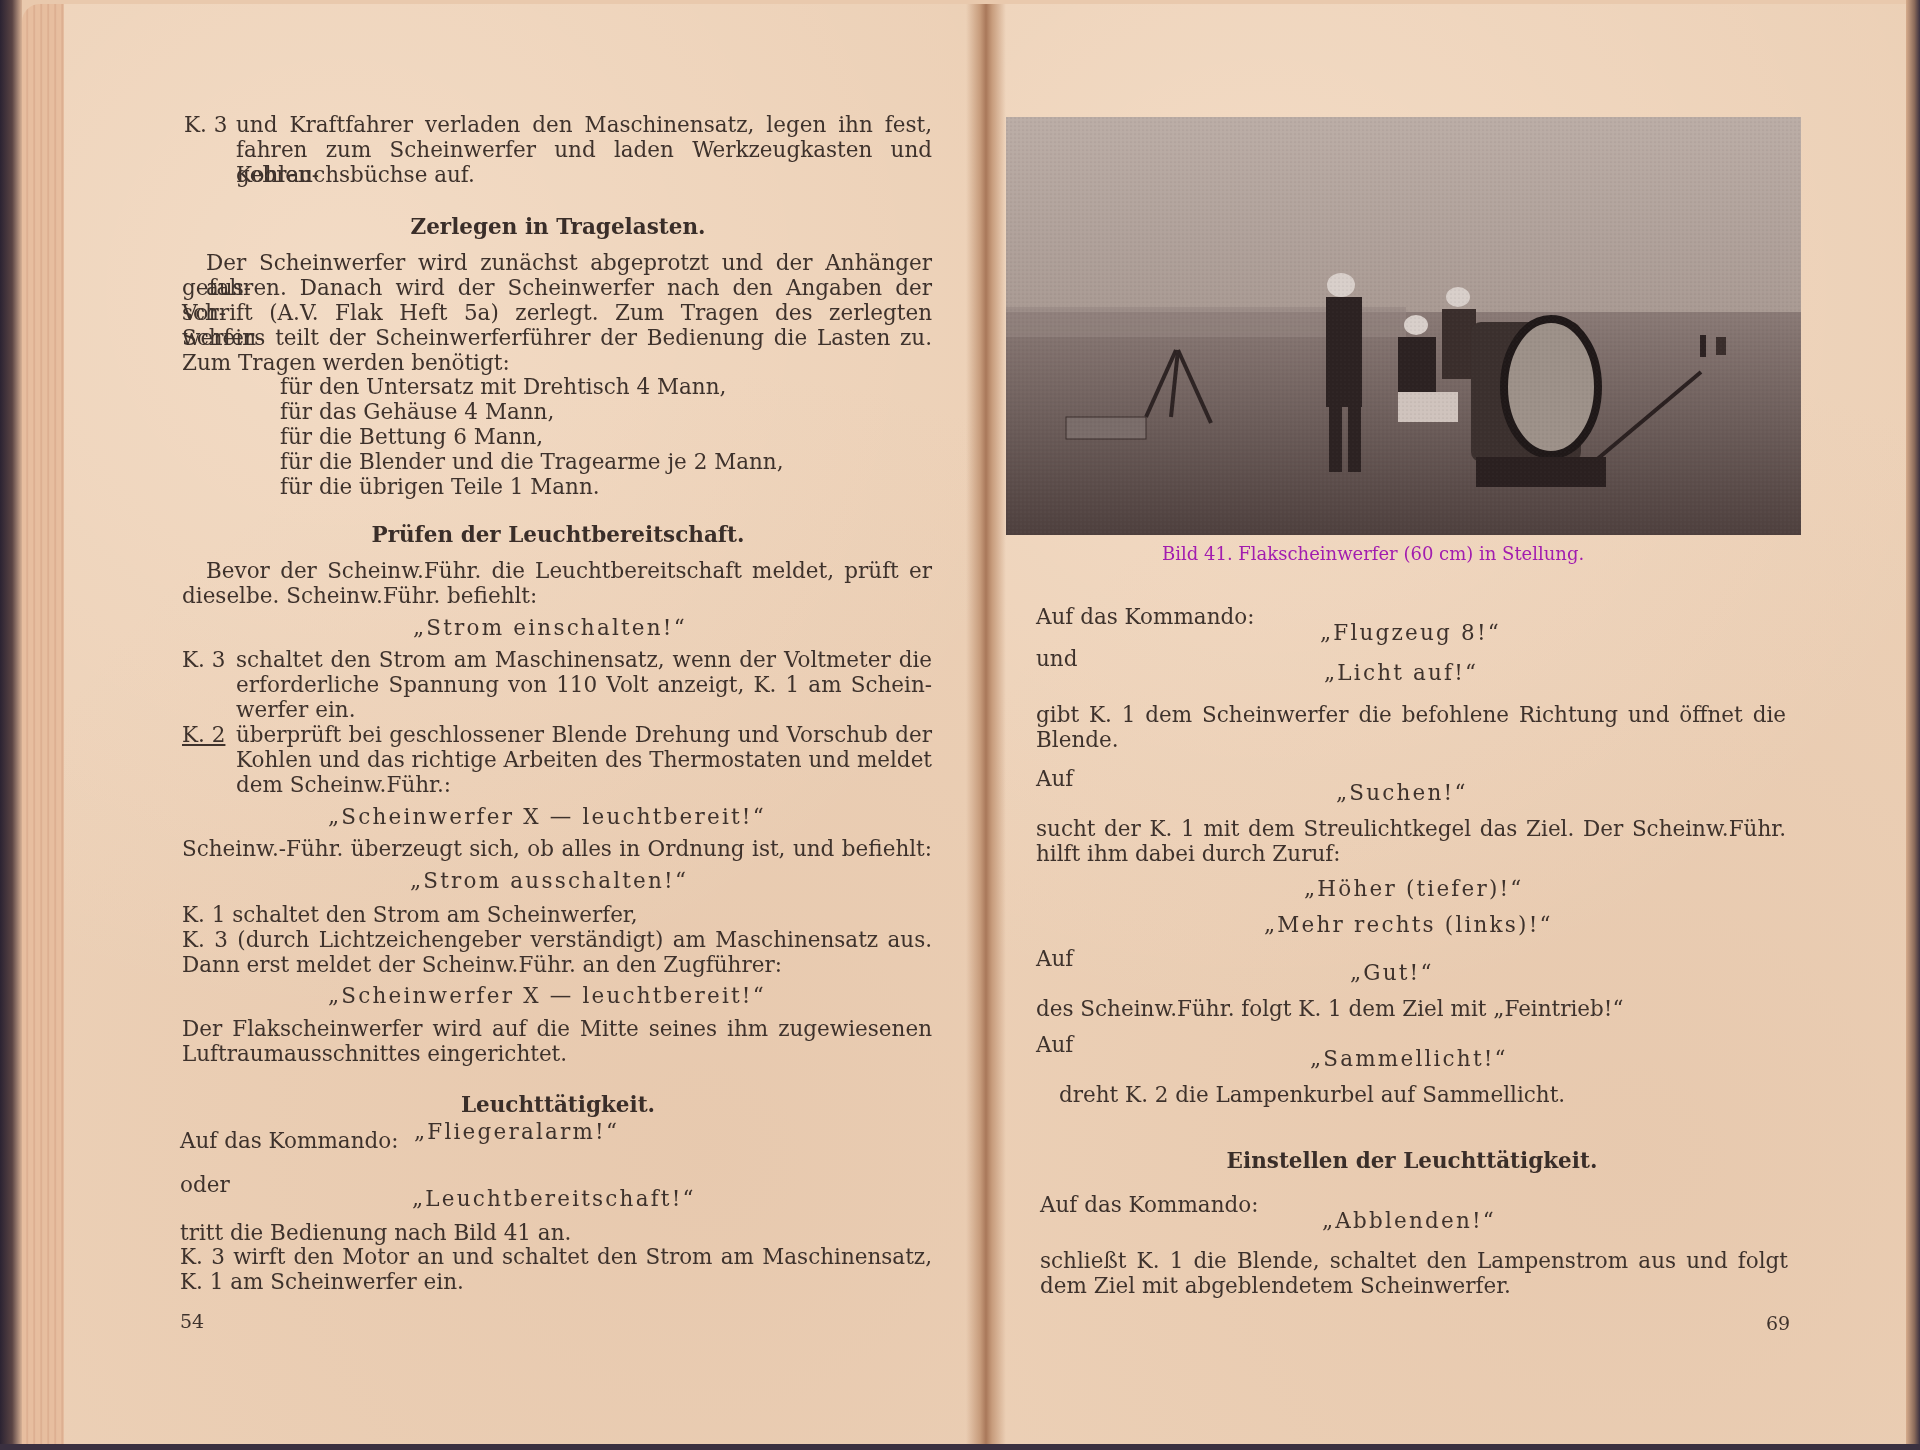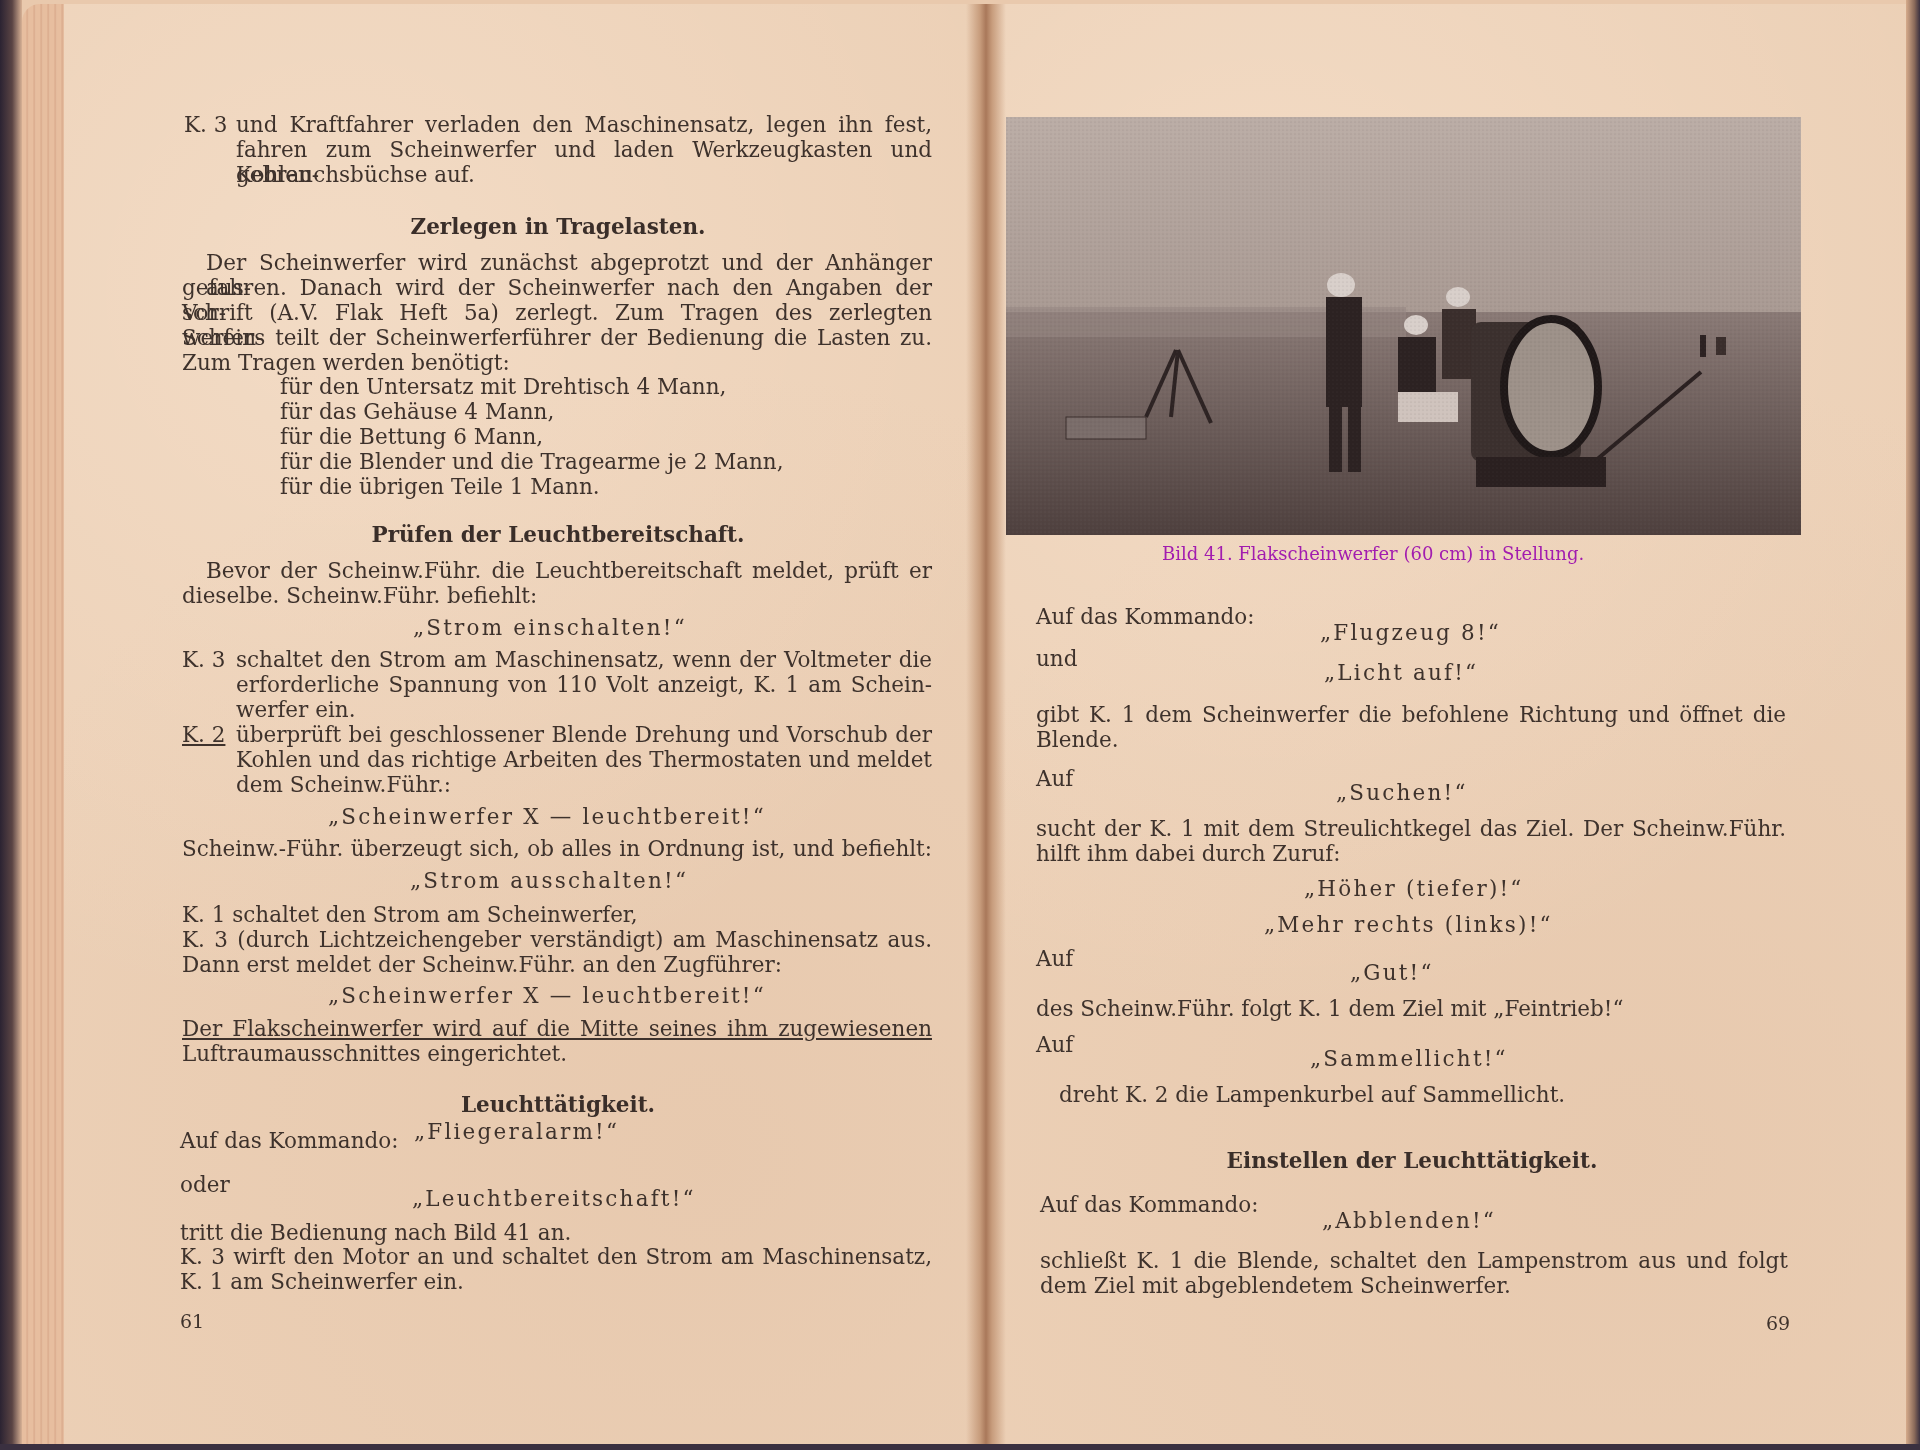--- a/index.html
+++ b/index.html
@@ -109,35 +109,35 @@
   <div class="txt just" style="left:182px;top:836px;width:750px;">Scheinw.-Führ. überzeugt sich, ob alles in Ordnung ist, und befiehlt:</div>
 
   <div class="cmd" style="left:410px;top:868px;">„Strom ausschalten!“</div>
 
   <div class="txt" style="left:182px;top:902px;">K. 1 schaltet den Strom am Scheinwerfer,</div>
   <div class="txt just" style="left:182px;top:927px;width:750px;">K. 3 (durch Lichtzeichengeber verständigt) am Maschinensatz aus.</div>
   <div class="txt" style="left:182px;top:952px;">Dann erst meldet der Scheinw.Führ. an den Zugführer:</div>
 
   <div class="cmd" style="left:328px;top:983px;">„Scheinwerfer X — leuchtbereit!“</div>
 
-  <div class="txt just" style="left:182px;top:1016px;width:750px;text-decoration:underline;">Der Flakscheinwerfer wird auf die Mitte seines ihm zugewiesenen</div>
+  <div class="txt just" style="left:182px;top:1016px;width:750px;">Der Flakscheinwerfer wird auf die Mitte seines ihm zugewiesenen</div>
   <div class="txt" style="left:182px;top:1041px;">Luftraumausschnittes eingerichtet.</div>
 
   <div class="head" style="left:184px;top:1092px;width:748px;">Leuchttätigkeit.</div>
 
   <div class="txt" style="left:180px;top:1128px;">Auf das Kommando:</div>
   <div class="cmd" style="left:414px;top:1119px;">„Fliegeralarm!“</div>
   <div class="txt" style="left:180px;top:1172px;">oder</div>
   <div class="cmd" style="left:412px;top:1186px;">„Leuchtbereitschaft!“</div>
 
   <div class="txt" style="left:180px;top:1220px;">tritt die Bedienung nach Bild 41 an.</div>
   <div class="txt just" style="left:180px;top:1244px;width:752px;">K. 3 wirft den Motor an und schaltet den Strom am Maschinensatz,</div>
   <div class="txt" style="left:180px;top:1269px;">K. 1 am Scheinwerfer ein.</div>
 
-  <div class="pnum" style="left:180px;top:1310px;">61</div>
+  <div class="pnum" style="left:180px;top:1310px;">54</div>
 
   <div class="photo">
     <svg width="795" height="418" viewBox="0 0 795 418">
       <defs>
         <pattern id="grain" width="4" height="4" patternUnits="userSpaceOnUse">
           <rect width="4" height="4" fill="none"></rect>
           <circle cx="1" cy="1" r="0.6" fill="rgba(40,30,30,0.18)"></circle>
           <circle cx="3" cy="3" r="0.5" fill="rgba(255,255,255,0.08)"></circle>
         </pattern>
         <linearGradient id="sky" x1="0" y1="0" x2="0" y2="1">

